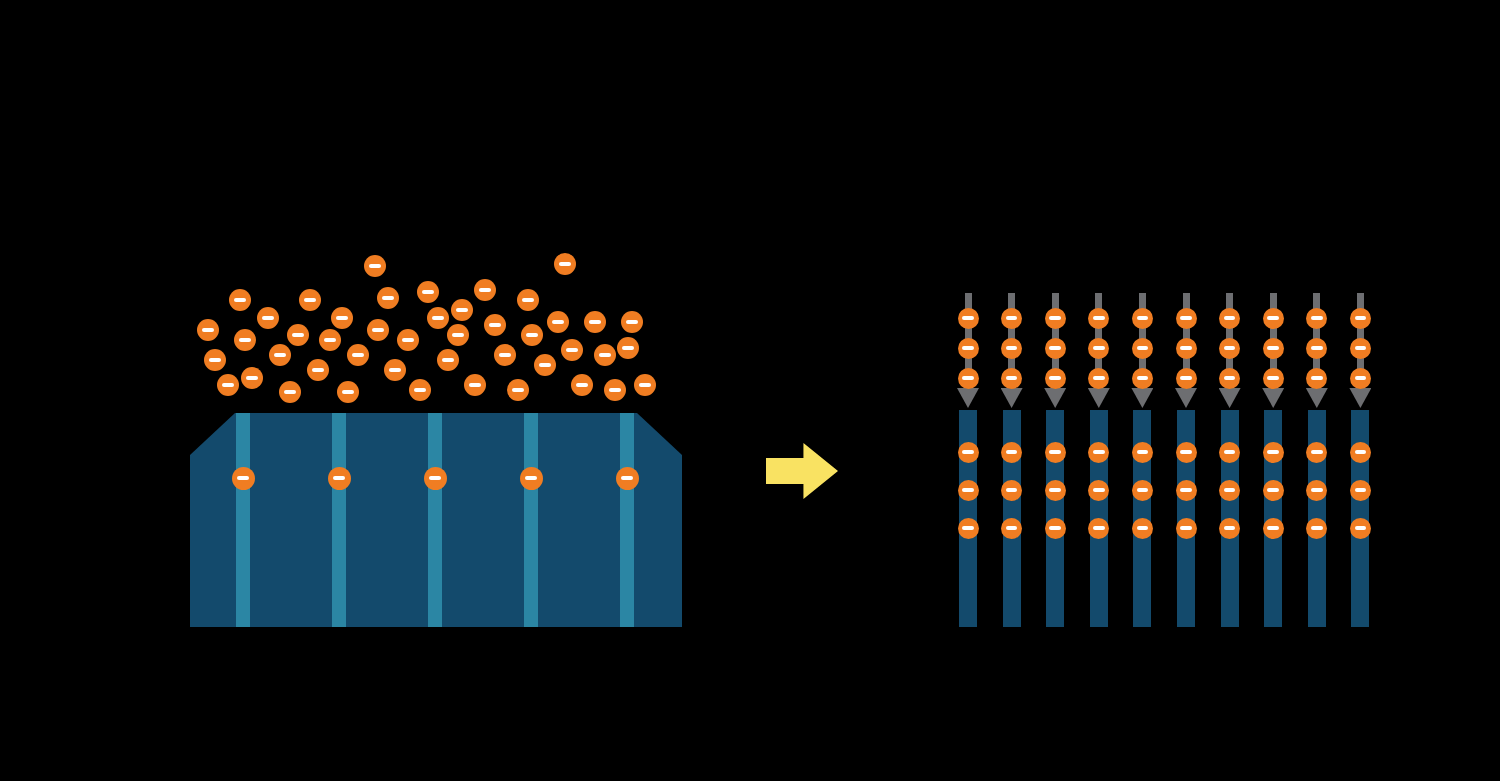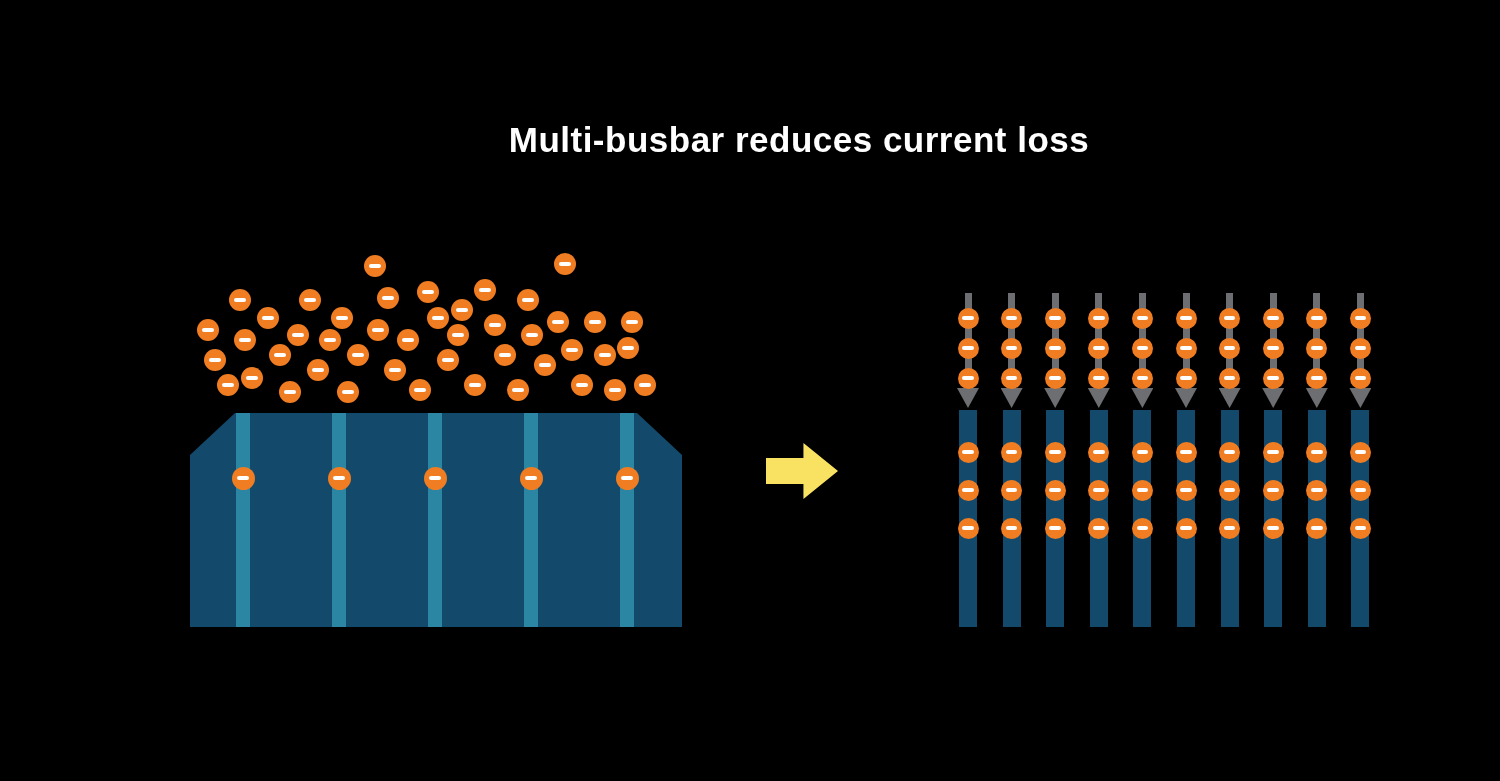--- a/index.html
+++ b/index.html
@@ -73,21 +73,20 @@
     width: 55%;
     height: 4px;
     border-radius: 2px;
     background: var(--electron-minus);
   }
 </style>
 </head>
 <body>
 
 <div id="canvas">
-  <h1 id="title">Multi-busbar reduces current loss</h1>
 
   <div id="left-group">
     <div id="left-cell" class="cell" style="left: 190px; top: 413px; width: 492px; height: 214px; clip-path: polygon(0px 100%, 0px 42px, 45px 0px, 447px 0px, 100% 42px, 100% 100%);">
         <div class="stripe" style="left: 46px; top: 0px; width: 14px; height: 100%;"></div>
         <div class="stripe" style="left: 142px; top: 0px; width: 14px; height: 100%;"></div>
         <div class="stripe" style="left: 238px; top: 0px; width: 14px; height: 100%;"></div>
         <div class="stripe" style="left: 334px; top: 0px; width: 14px; height: 100%;"></div>
         <div class="stripe" style="left: 430px; top: 0px; width: 14px; height: 100%;"></div>
       </div>
   </div>

